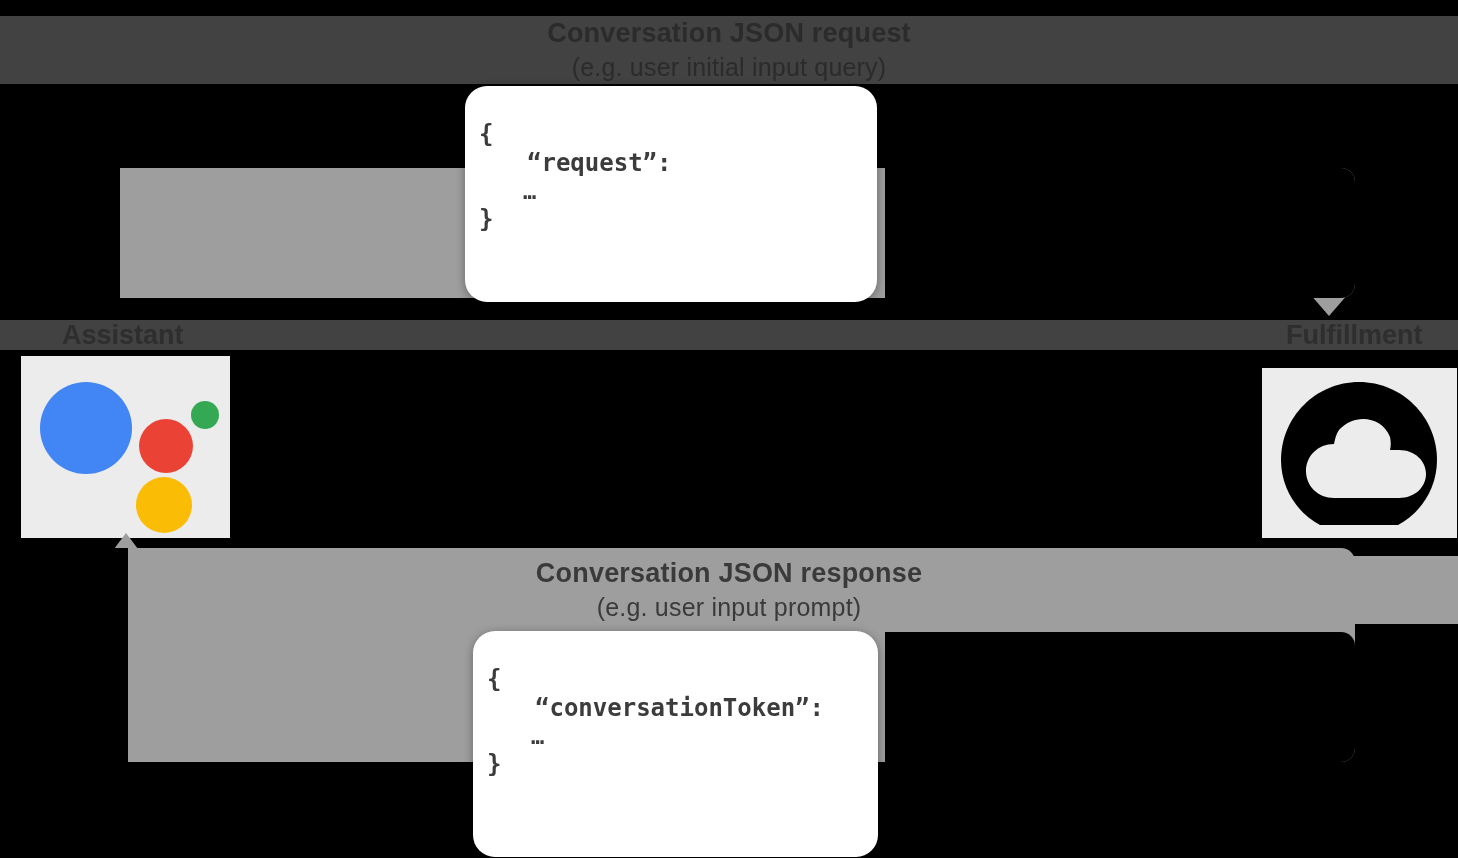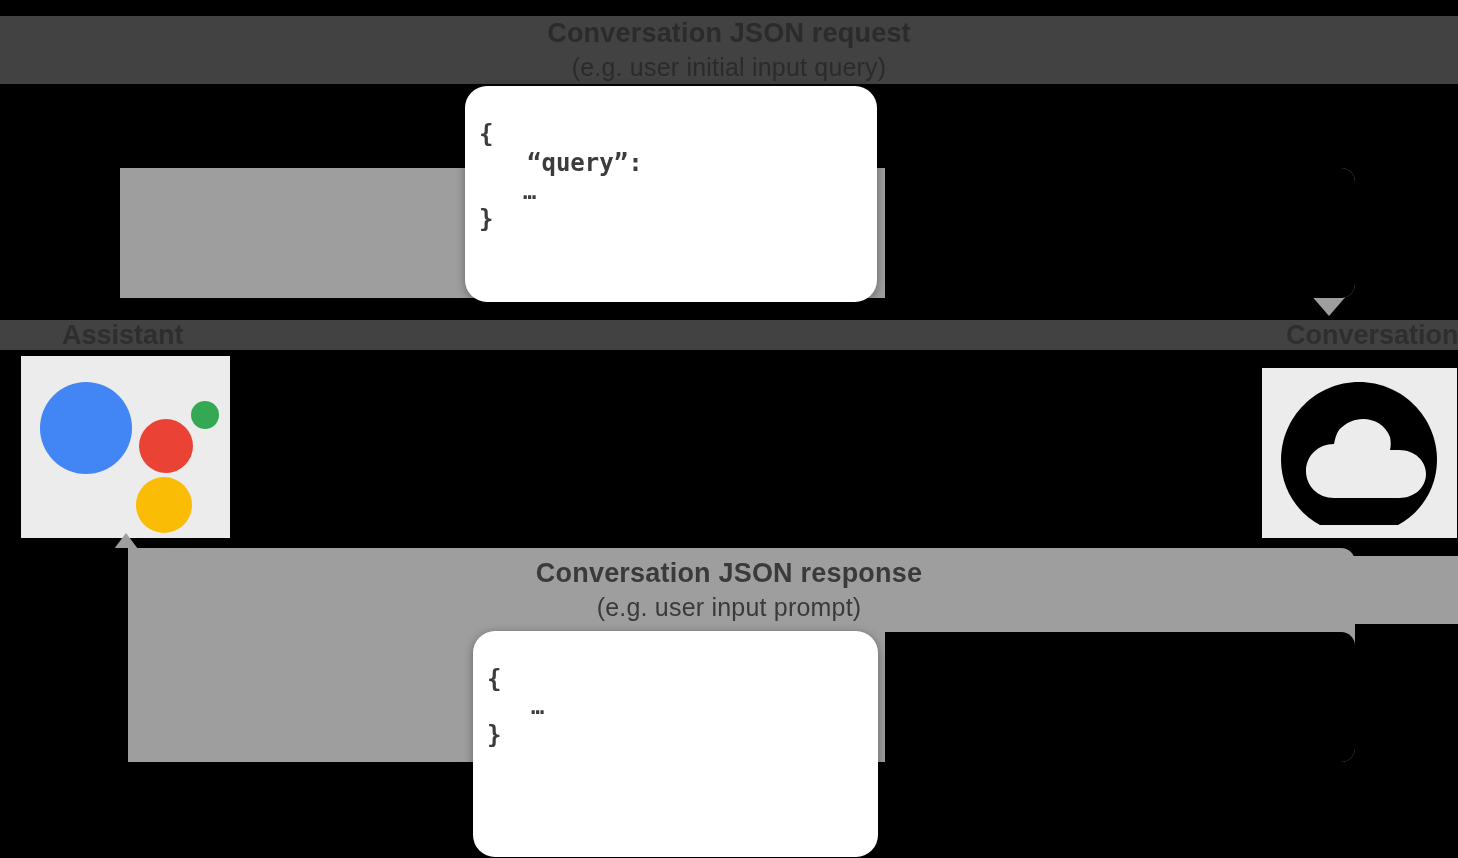--- a/index.html
+++ b/index.html
@@ -122,28 +122,28 @@
   <div class="caption-band" style="top:16px;height:34px;">Conversation JSON request</div>
 
   <div class="arrow-band" style="left:0px;top:168px;width:1355px;height:130px;border-top-right-radius:14px;border-bottom-right-radius:14px;"></div>
   <div class="arrow-head-down" style="left:1303px;top:286px;"></div>
 
   <div class="black-panel" style="left:0px;top:168px;width:120px;height:130px;"></div>
   <div class="black-panel" style="left:885px;top:168px;width:470px;height:130px;border-top-right-radius:14px;border-bottom-right-radius:14px;"></div>
 
   <div class="json-card" style="left:465px;top:86px;width:412px;height:216px;">
     <span class="jl">{</span>
-    <span class="jl ind">“query”:</span>
+    <span class="jl ind">“request”:</span>
     <span class="jl dots">…</span>
     <span class="jl">}</span>
   </div>
 
   <div class="rail" style="top:320px;"></div>
   <div class="rail-label" style="left:62px;top:320px;">Assistant</div>
-  <div class="rail-label" style="left:1286px;top:320px;">Conversation</div>
+  <div class="rail-label" style="left:1286px;top:320px;">Fulfillment</div>
 
   <div class="icon-tile" style="left:21px;top:356px;width:209px;height:182px;">
     <div class="assistant-logo" style="left:0;top:0;width:209px;height:182px;">
       <div class="dot" style="left:19px;top:26px;width:92px;height:92px;background:#4285f4;"></div>
       <div class="dot" style="left:118px;top:63px;width:54px;height:54px;background:#ea4335;"></div>
       <div class="dot" style="left:170px;top:45px;width:28px;height:28px;background:#34a853;"></div>
       <div class="dot" style="left:115px;top:121px;width:56px;height:56px;background:#fbbc05;"></div>
     </div>
   </div>
 
@@ -166,17 +166,18 @@
 
   <div class="caption-band" style="top:556px;height:34px;background:transparent;color:#3a3a3a;">Conversation JSON response</div>
   <div class="caption-band sub" style="top:590px;height:34px;background:transparent;color:#3a3a3a;">(e.g. user input prompt)</div>
 
   <div class="black-panel" style="left:0px;top:548px;width:128px;height:214px;"></div>
   <div class="black-panel" style="left:885px;top:632px;width:470px;height:130px;border-top-right-radius:14px;border-bottom-right-radius:14px;"></div>
   <div class="black-panel" style="left:0px;top:762px;width:1458px;height:96px;"></div>
 
   <div class="json-card" style="left:473px;top:631px;width:405px;height:226px;">
     <span class="jl">{</span>
+    <span class="jl ind">“conversationToken”:</span>
     <span class="jl dots">…</span>
     <span class="jl">}</span>
   </div>
 
 </div>
 
 </body></html>

